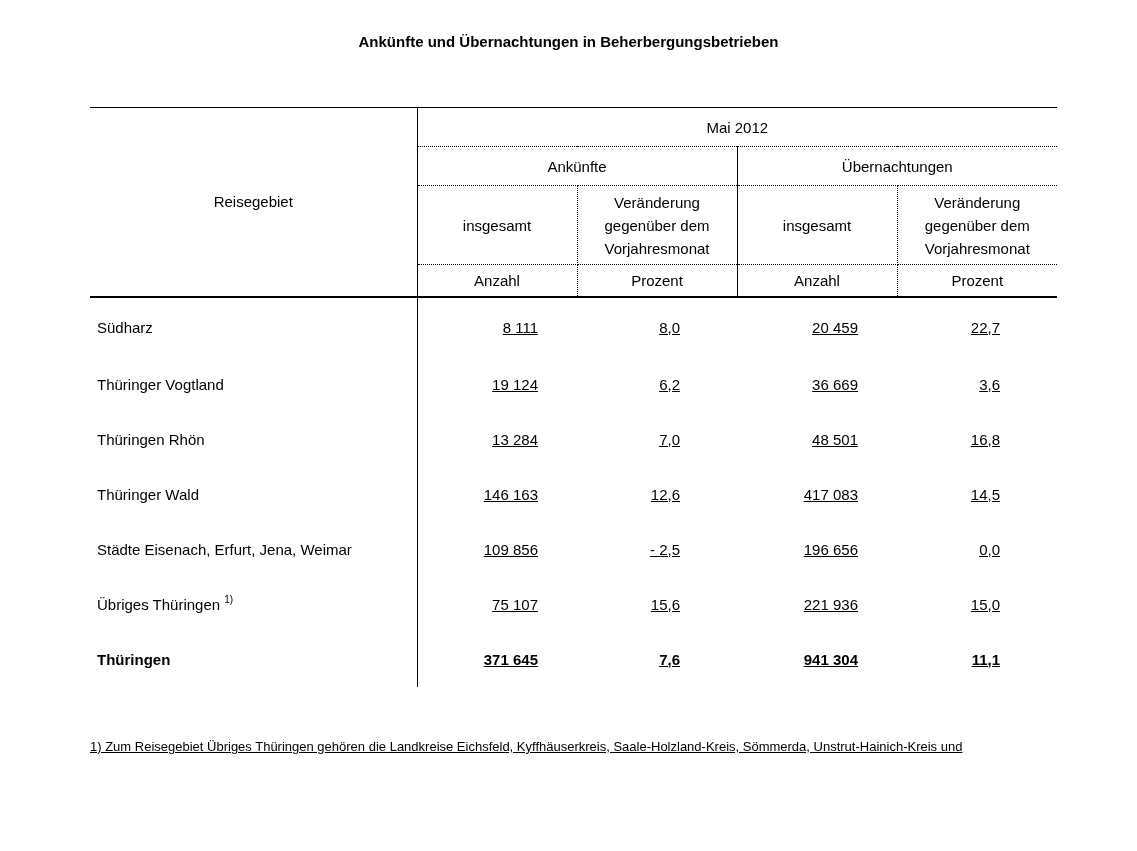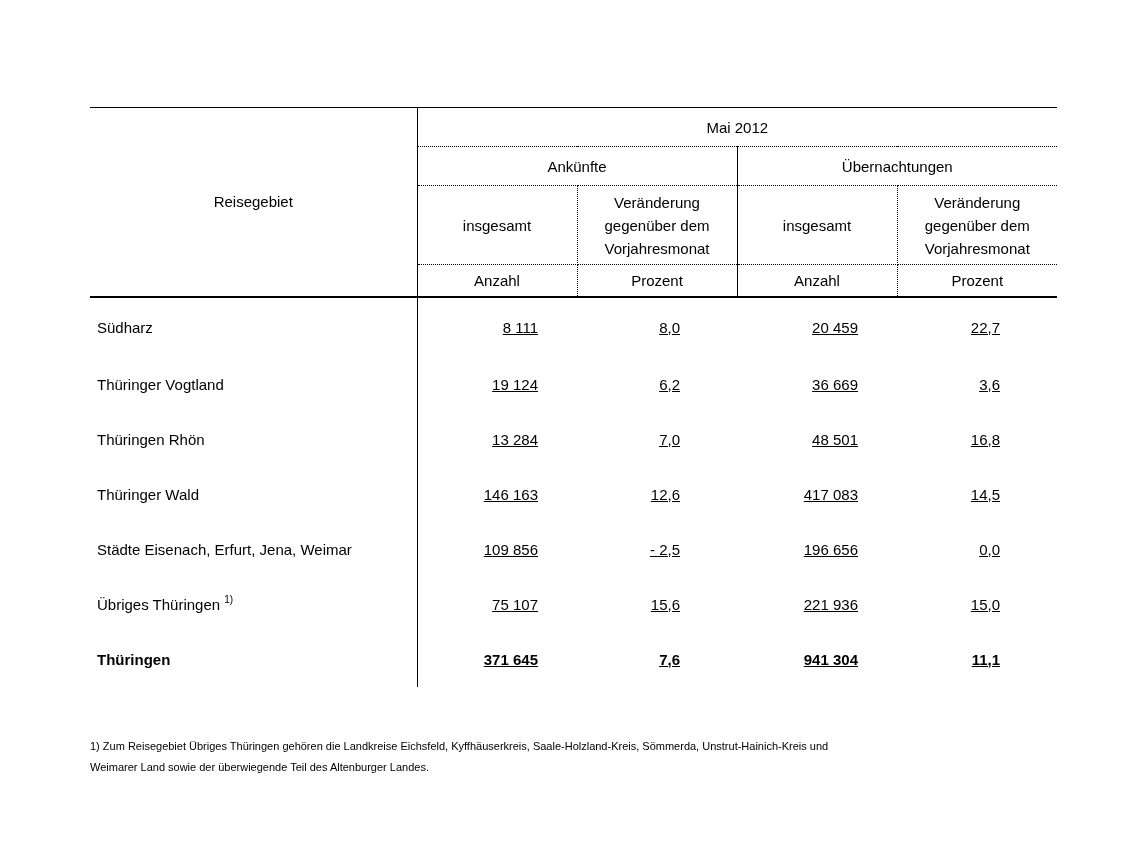--- a/index.html
+++ b/index.html
@@ -38,27 +38,28 @@
   tr.data td { height:55px; }
   tr.data.first td { height:60px; }
   td.region { text-align:left; padding-left:7px; border-right:1px solid #000; }
   td.num { text-align:right;text-decoration:underline; }
   td.anz { padding-right:39px; }
   td.pct { padding-right:57px; }
   tr.total td { font-weight:bold; }
   sup.fn-mark { font-size:10px; margin-left:4px; position:relative; top:-1px; }
   .footnote {
     position:absolute; left:90px; top:736px; width:960px;
-    font-size:11px; line-height:21px;
+    font-size:13px; line-height:21px;text-decoration:underline;
   }
 </style>
 </head>
 <body>
 
 <div class="title-block">
+  <div>Ankünfte und Übernachtungen in Beherbergungsbetrieben</div>
 </div>
 
 <table class="stat-table">
   <colgroup>
     <col class="c-region">
       <col class="c-num">
       <col class="c-num">
       <col class="c-num">
       <col class="c-num">
   </colgroup>
@@ -134,14 +135,13 @@
       <td class="num anz">371 645</td>
       <td class="num pct">7,6</td>
       <td class="num anz">941 304</td>
       <td class="num pct">11,1</td>
     </tr>
   </tbody>
 </table>
 
 <div class="footnote">
   <div>1) Zum Reisegebiet Übriges Thüringen gehören die Landkreise Eichsfeld, Kyffhäuserkreis, Saale-Holzland-Kreis, Sömmerda, Unstrut-Hainich-Kreis und</div>
-  <div>Weimarer Land sowie der überwiegende Teil des Altenburger Landes.</div>
 </div>
 
 </body></html>

